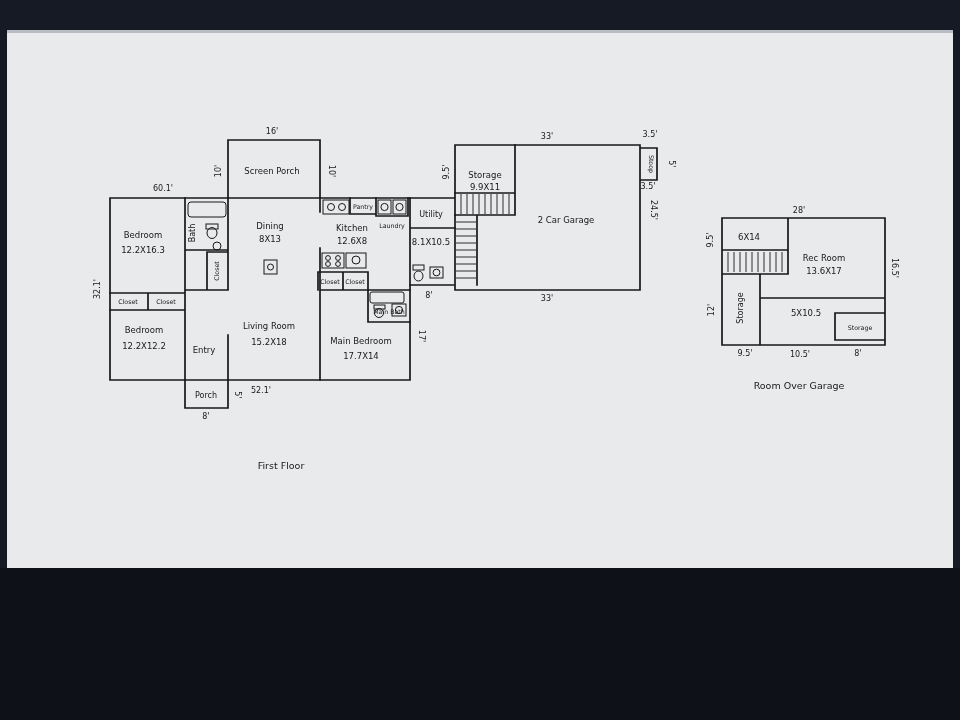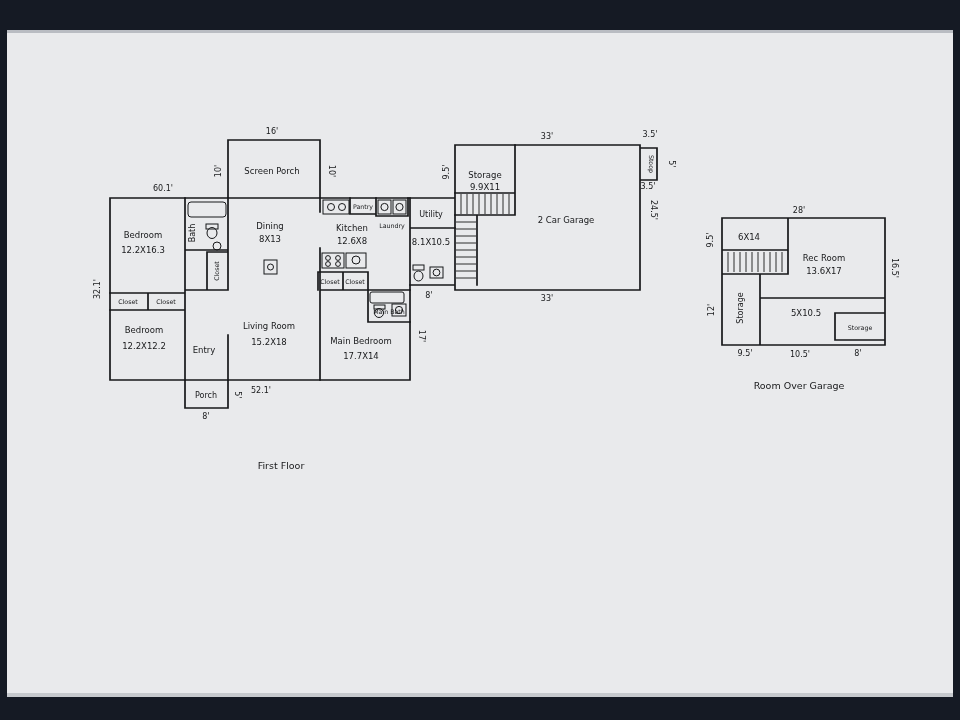--- a/index.html
+++ b/index.html
@@ -1,16 +1,16 @@
 <!DOCTYPE html>
 <html><head>
 <meta charset="utf-8">
 <style>
   html,body{margin:0;padding:0;background:#0e1118;}
-  .stage{position:relative;width:960px;height:720px;overflow:hidden;}
+  .stage{position:relative;width:960px;height:568px;overflow:hidden;}
   svg{display:block;}
   text{font-family:"DejaVu Sans",sans-serif;fill:#17181a;text-anchor:middle;}
   .t10{font-size:9.5px;}
   .t9{font-size:8.5px;}
   .t8{font-size:8px;}
   .t6{font-size:6.3px;}
   .wall{stroke:#17181a;stroke-width:1.7;fill:none;stroke-linecap:square;}
   .hatch{stroke:#17181a;stroke-width:0.9;fill:none;}
   .fix{stroke:#17181a;stroke-width:1;fill:none;}
 </style>

